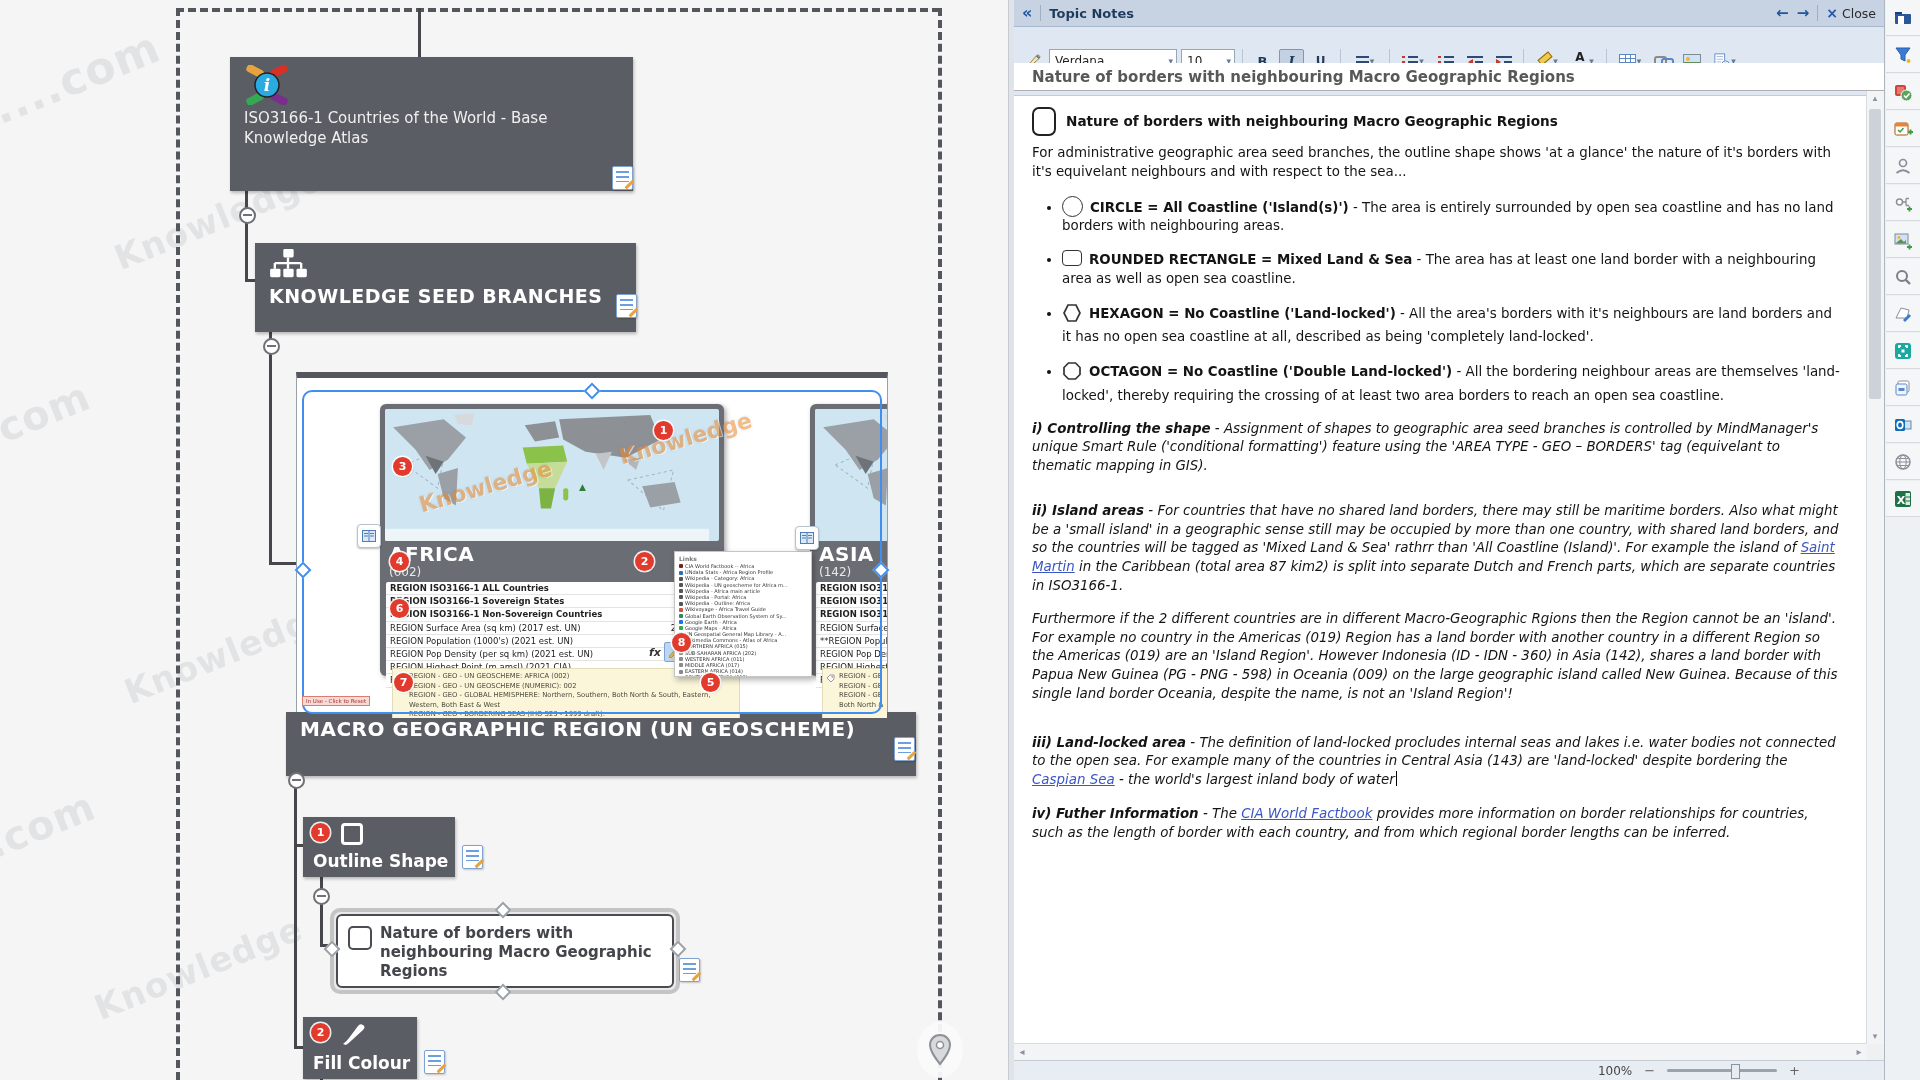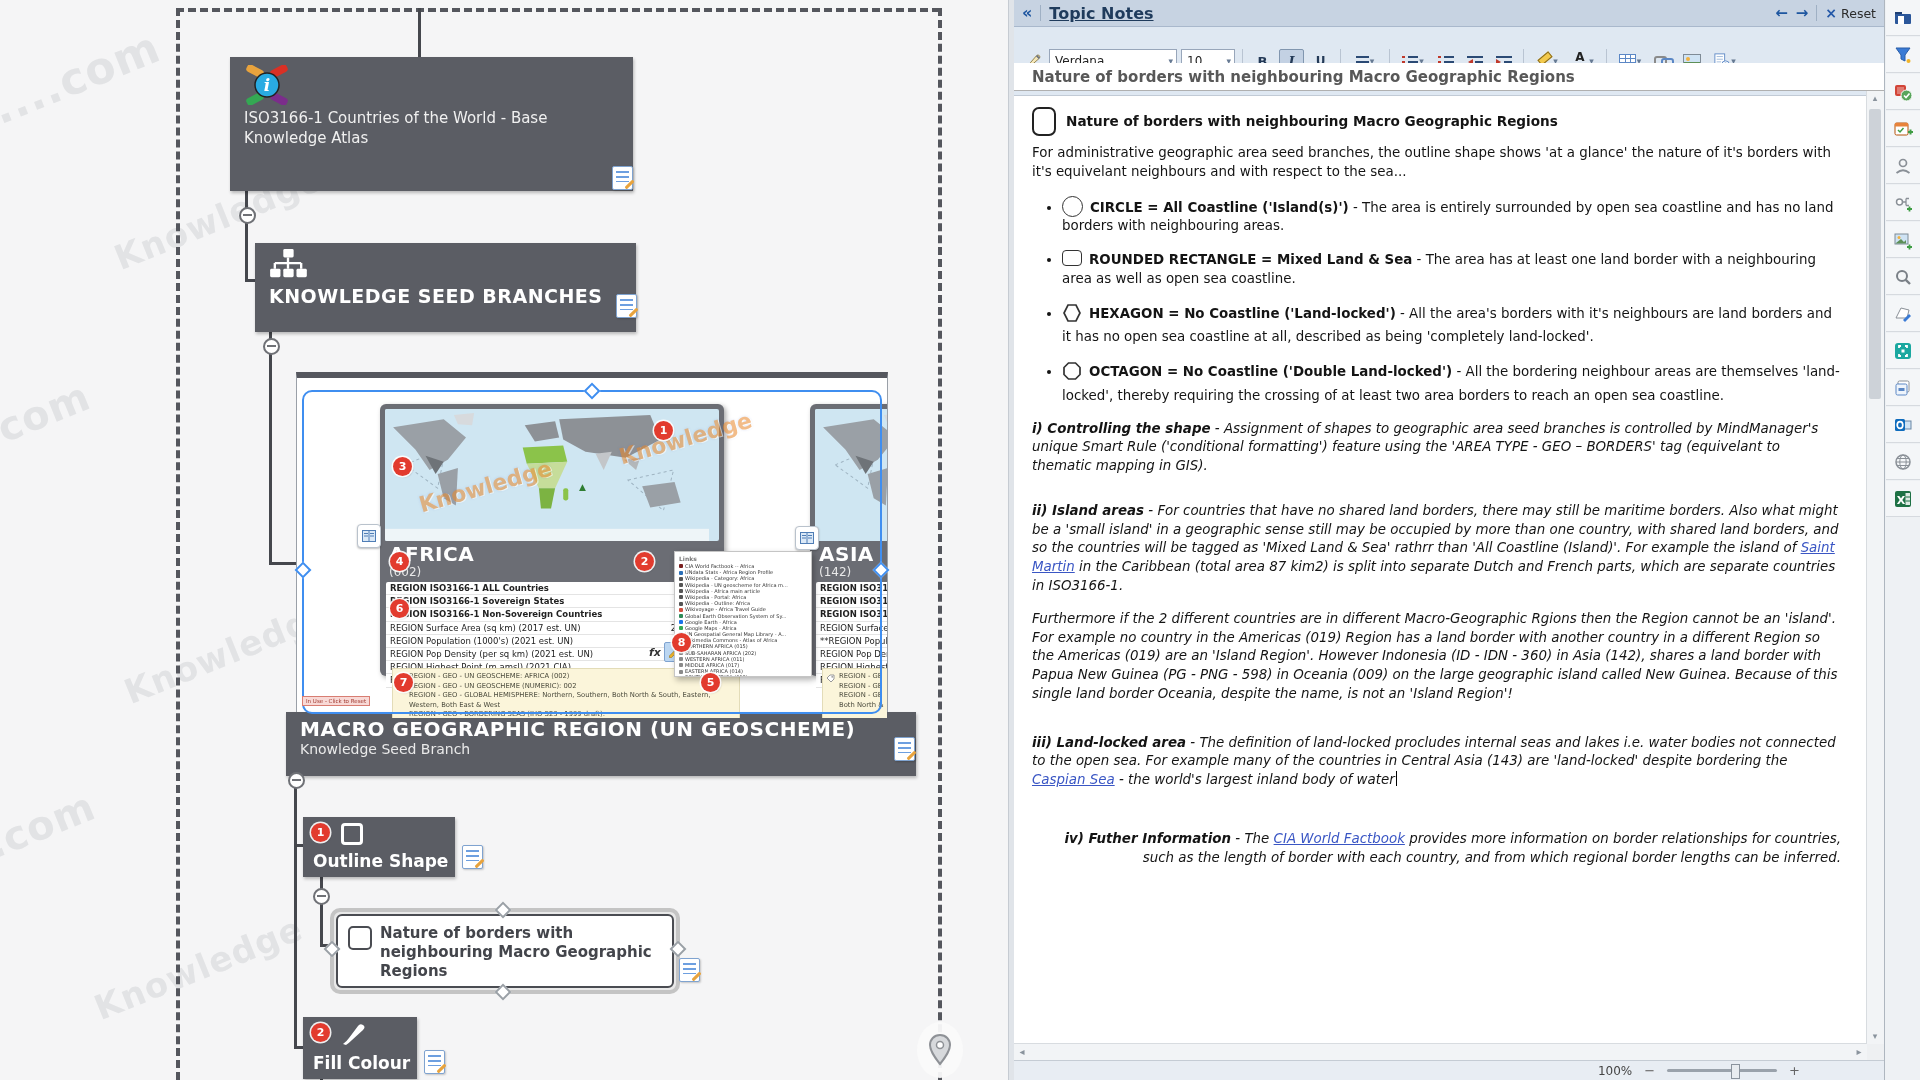--- a/index.html
+++ b/index.html
@@ -66,21 +66,21 @@
   .pin-blob{position:absolute;left:917px;top:1022px;width:46px;height:56px;background:rgba(250,250,250,.95);border-radius:50%;display:flex;align-items:center;justify-content:center;z-index:5;}
 
   
   .splitter{position:absolute;left:1008px;top:0;width:6px;height:1080px;background:#e0e4e9;border-left:1px solid #c6cbd2;border-right:1px solid #a9b2bd;}
 
   
   .panel{position:absolute;left:1014px;top:0;width:870px;height:1080px;background:#fff;border-right:1px solid #98a3b0;}
   .p-head{position:absolute;left:0;top:0;right:0;height:26px;background:#c7d3e2;border-bottom:1px solid #a9b8cc;display:flex;align-items:center;padding:0 8px;gap:8px;}
   .p-head .chev{color:#1e56a0;font-size:16px;font-weight:bold;line-height:1;}
   .vsep{width:1px;height:16px;background:#9fb0c4;}
-  .p-title{font-size:16px;font-weight:bold;color:#1f3b5c;text-decoration:underline;}
+  .p-title{font-size:13px;font-weight:bold;color:#1f3b5c;}
   .sp{flex:1;}
   .nav-ar{color:#1e56a0;font-size:15px;font-weight:bold;line-height:1;}
   .close-x{color:#2458a8;font-size:14px;font-weight:bold;}
   .close-t{font-size:12.5px;color:#2b2b2b;}
 
   .p-tools{position:absolute;left:0;top:27px;right:0;height:36px;background:#dfe8f2;border-bottom:1px solid #c2cbd6;display:flex;align-items:center;padding:16px 6px;gap:4px;}
   .tbtn{width:23px;height:23px;display:flex;align-items:center;justify-content:center;border:1px solid transparent;border-radius:2px;color:#243a57;}
   .tbtn.active{background:#c3d1e3;border-color:#8196af;}
   .tbtn .bt{font-weight:bold;font-size:13px;}
   .tbtn .it{font-style:italic;font-family:"DejaVu Serif","Liberation Serif",serif;font-weight:bold;font-size:13px;}
@@ -129,21 +129,21 @@
   ul.shape-list li{margin-bottom:14px;}
   .sh{display:inline-block;vertical-align:-5px;margin-right:7px;}
   .sh-circle{width:19px;height:19px;border:1.7px solid #333;border-radius:50%;}
   .sh-rrect{width:18px;height:14px;border:1.7px solid #333;border-radius:4px;vertical-align:-2px;}
   .noteshead{margin:40px 0 0;font-weight:bold;font-style:italic;text-decoration:underline;}
   p.note{font-style:italic;margin:12px 0 0;}
   p.note b{font-style:italic;}
   p.note.gap1{margin-top:26px;}
   p.note.gap2{margin-top:14px;}
   p.note.gap3{margin-top:30px;}
-  p.note.gap4{margin-top:40px;text-align:right;}
+  p.note.gap4{margin-top:15px;}
   a.nlink{color:#3a56c4;text-decoration:underline;cursor:pointer;}
   .caret-bar{display:inline-block;width:1.5px;height:15px;background:#000;vertical-align:-2px;margin-left:1px;}
 
   .vscroll{position:absolute;right:0;top:91px;width:17px;bottom:36px;background:#f2f4f6;border-left:1px solid #d8dce0;}
   .vscroll .ar{position:absolute;left:0;width:16px;height:15px;color:#8a939d;font-size:9px;text-align:center;line-height:15px;}
   .vthumb{position:absolute;left:2px;top:18px;width:12px;height:290px;background:#cdd2d8;border-radius:2px;}
   .hscroll{position:absolute;left:0;right:17px;bottom:19px;height:17px;background:#f2f4f6;border-top:1px solid #d8dce0;}
   .hscroll .ar{position:absolute;top:0;width:16px;height:16px;color:#8a939d;font-size:10px;text-align:center;line-height:16px;}
   .corner{position:absolute;right:0;bottom:19px;width:17px;height:17px;background:#eef0f2;}
   .statusbar{position:absolute;left:0;right:0;bottom:0;height:19px;background:#e8edf3;border-top:1px solid #c5ccd4;display:flex;align-items:center;justify-content:flex-end;padding-right:84px;gap:12px;font-size:12px;color:#444;}
@@ -501,21 +501,20 @@
         <div class="badge" style="left:375px;top:255px;">8</div>
       </div>
       <div class="sel-rect"></div>
       <div class="dia" style="left:289px;top:7px;"></div>
       <div class="dia" style="left:0px;top:186px;"></div>
       <div class="dia" style="left:578px;top:186px;"></div>
     </div>
 
     <div class="gnode" style="left:286px;top:712px;width:602px;height:54px;padding:5px 14px;">
       <div style="font-size:20px;font-weight:bold;letter-spacing:.5px;">MACRO GEOGRAPHIC REGION (UN GEOSCHEME)</div>
-      <div style="font-size:14px;color:#eaeaea;">Knowledge Seed Branch</div>
     </div>
     <div class="note-ic" style="left:894px;top:737px;"></div>
 
     <div class="gnode" style="left:303px;top:817px;width:152px;height:60px;">
       <div class="badge" style="left:8px;top:6px;position:absolute;">1</div>
       <div class="shape-sq-ic" style="left:38px;top:6px;"></div>
       <div style="position:absolute;left:10px;bottom:6px;font-size:17px;font-weight:bold;">Outline Shape</div>
     </div>
     <div class="note-ic" style="left:462px;top:845px;"></div>
 
@@ -556,21 +555,21 @@
     <div class="p-head">
       <span class="chev">«</span>
       <span class="vsep"></span>
       <span class="p-title">Topic Notes</span>
       <span class="sp"></span>
       <span class="nav-ar">←</span>
       <span class="nav-ar">→</span>
       <span class="vsep"></span>
       <span style="display:flex;align-items:center;gap:4px;">
         <span class="close-x">×</span>
-        <span class="close-t">Reset</span>
+        <span class="close-t">Close</span>
       </span>
     </div>
 
     <div class="p-tools">
       <span class="tbtn">
         <svg width="18" height="18" viewBox="0 0 20 20">
             <path d="M3,17 Q6,15 7,12 L14,4 Q15.5,2.5 17,4 Q18.5,5.5 17,7 L9,14 Q6,15 5,18 Z" fill="#f5e7b8" stroke="#8a7a45" stroke-width="1"></path>
             <path d="M14,4 L17,7" stroke="#6b7280" stroke-width="2"></path>
           </svg>
       </span>

